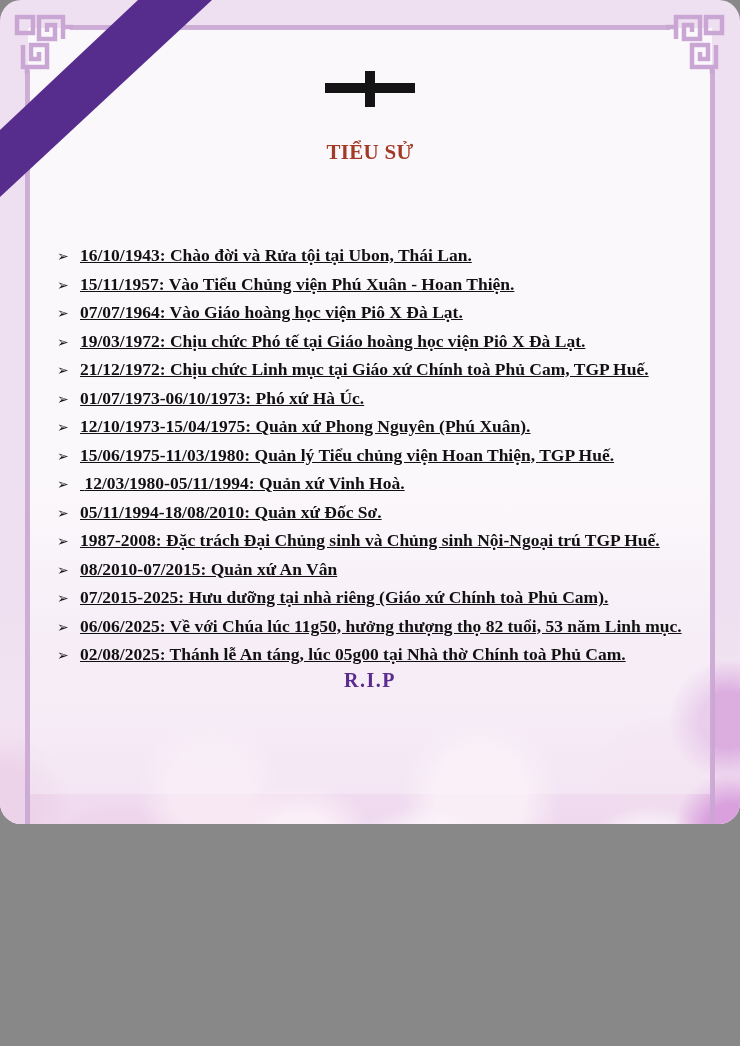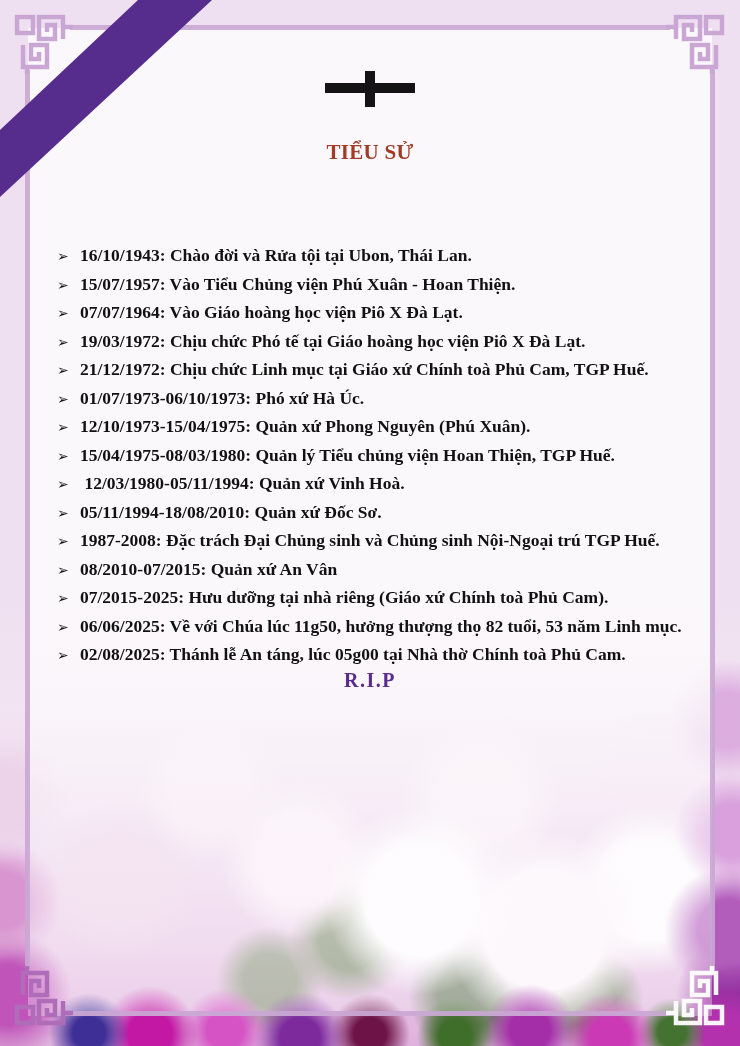--- a/index.html
+++ b/index.html
@@ -1,19 +1,20 @@
 <!DOCTYPE html>
 <html style="--c-title: #A23A28; --c-body_text: #111111; --c-rip: #5A2C90; --c-ribbon: #562D8C; --c-frame: #C9A6D3; --c-margin_background: #EFE0F1; --c-card_background: #FBF8FB; --c-ornament_bottom_left: #AF6CB8; --c-ornament_bottom_right: #FFFFFF;"><head>
 <meta charset="utf-8">
 <style>
   html,body{margin:0;padding:0;background:#888;}
   .page{
-    position:relative;width:740px;height:1046px;overflow:hidden;
+    position:relative;width:740px;height:824px;overflow:hidden;
     background:var(--c-margin_background,#EFE0F1);
     font-family:"Liberation Serif","DejaVu Serif",serif;
+    border-radius:21px;
   }
   
   .flowers{
     position:absolute;left:0;right:0;top:600px;height:446px;
     background:
       
       radial-gradient(circle at 89px 433px,  #3d2f96 0 16px, rgba(61,47,150,0) 40px),
       radial-gradient(circle at 150px 434px, #c218a4 0 22px, rgba(194,24,164,0) 48px),
       radial-gradient(circle at 225px 430px, #d553c4 0 18px, rgba(213,83,196,0) 42px),
       radial-gradient(circle at 300px 438px, #7c2a9c 0 20px, rgba(124,42,156,0) 46px),
@@ -86,21 +87,21 @@
   }
   .timeline{
     position:absolute;left:57px;right:22px;top:242px;margin:0;padding:0;list-style:none;
     color:var(--c-body_text,#111);font-weight:bold;font-size:17.5px;line-height:27.5px;
   }
   .timeline li{display:flex;align-items:baseline;}
   .timeline .bullet{
     width:23px;flex:0 0 23px;font-family:"DejaVu Sans",sans-serif;
     font-size:14px;font-weight:normal;color:#1a1a1a;
   }
-  .timeline .t{flex:1;white-space:pre-wrap;}
+  .timeline .t{flex:1;white-space:pre-wrap;text-decoration:underline;}
   .rip{
     position:absolute;left:0;right:0;top:669px;text-align:center;
     color:var(--c-rip,#5A2C90);font-weight:bold;font-size:20px;letter-spacing:1.5px;
   }
 </style>
 </head>
 <body>
 
 <div class="page">
 
@@ -144,21 +145,21 @@
     <div>TIỂU SỬ</div>
   </div>
 
   <ul class="timeline">
       <li>
         <span class="bullet">➢</span>
         <span class="t">16/10/1943: Chào đời và Rửa tội tại Ubon, Thái Lan.</span>
       </li>
       <li>
         <span class="bullet">➢</span>
-        <span class="t">15/07/1957: Vào Tiểu Chủng viện Phú Xuân - Hoan Thiện.</span>
+        <span class="t">15/11/1957: Vào Tiểu Chủng viện Phú Xuân - Hoan Thiện.</span>
       </li>
       <li>
         <span class="bullet">➢</span>
         <span class="t">07/07/1964: Vào Giáo hoàng học viện Piô X Đà Lạt.</span>
       </li>
       <li>
         <span class="bullet">➢</span>
         <span class="t">19/03/1972: Chịu chức Phó tế tại Giáo hoàng học viện Piô X Đà Lạt.</span>
       </li>
       <li>
@@ -168,21 +169,21 @@
       <li>
         <span class="bullet">➢</span>
         <span class="t">01/07/1973-06/10/1973: Phó xứ Hà Úc.</span>
       </li>
       <li>
         <span class="bullet">➢</span>
         <span class="t">12/10/1973-15/04/1975: Quản xứ Phong Nguyên (Phú Xuân).</span>
       </li>
       <li>
         <span class="bullet">➢</span>
-        <span class="t">15/04/1975-08/03/1980: Quản lý Tiểu chủng viện Hoan Thiện, TGP Huế.</span>
+        <span class="t">15/06/1975-11/03/1980: Quản lý Tiểu chủng viện Hoan Thiện, TGP Huế.</span>
       </li>
       <li>
         <span class="bullet">➢</span>
         <span class="t"> 12/03/1980-05/11/1994: Quản xứ Vinh Hoà.</span>
       </li>
       <li>
         <span class="bullet">➢</span>
         <span class="t">05/11/1994-18/08/2010: Quản xứ Đốc Sơ.</span>
       </li>
       <li>

